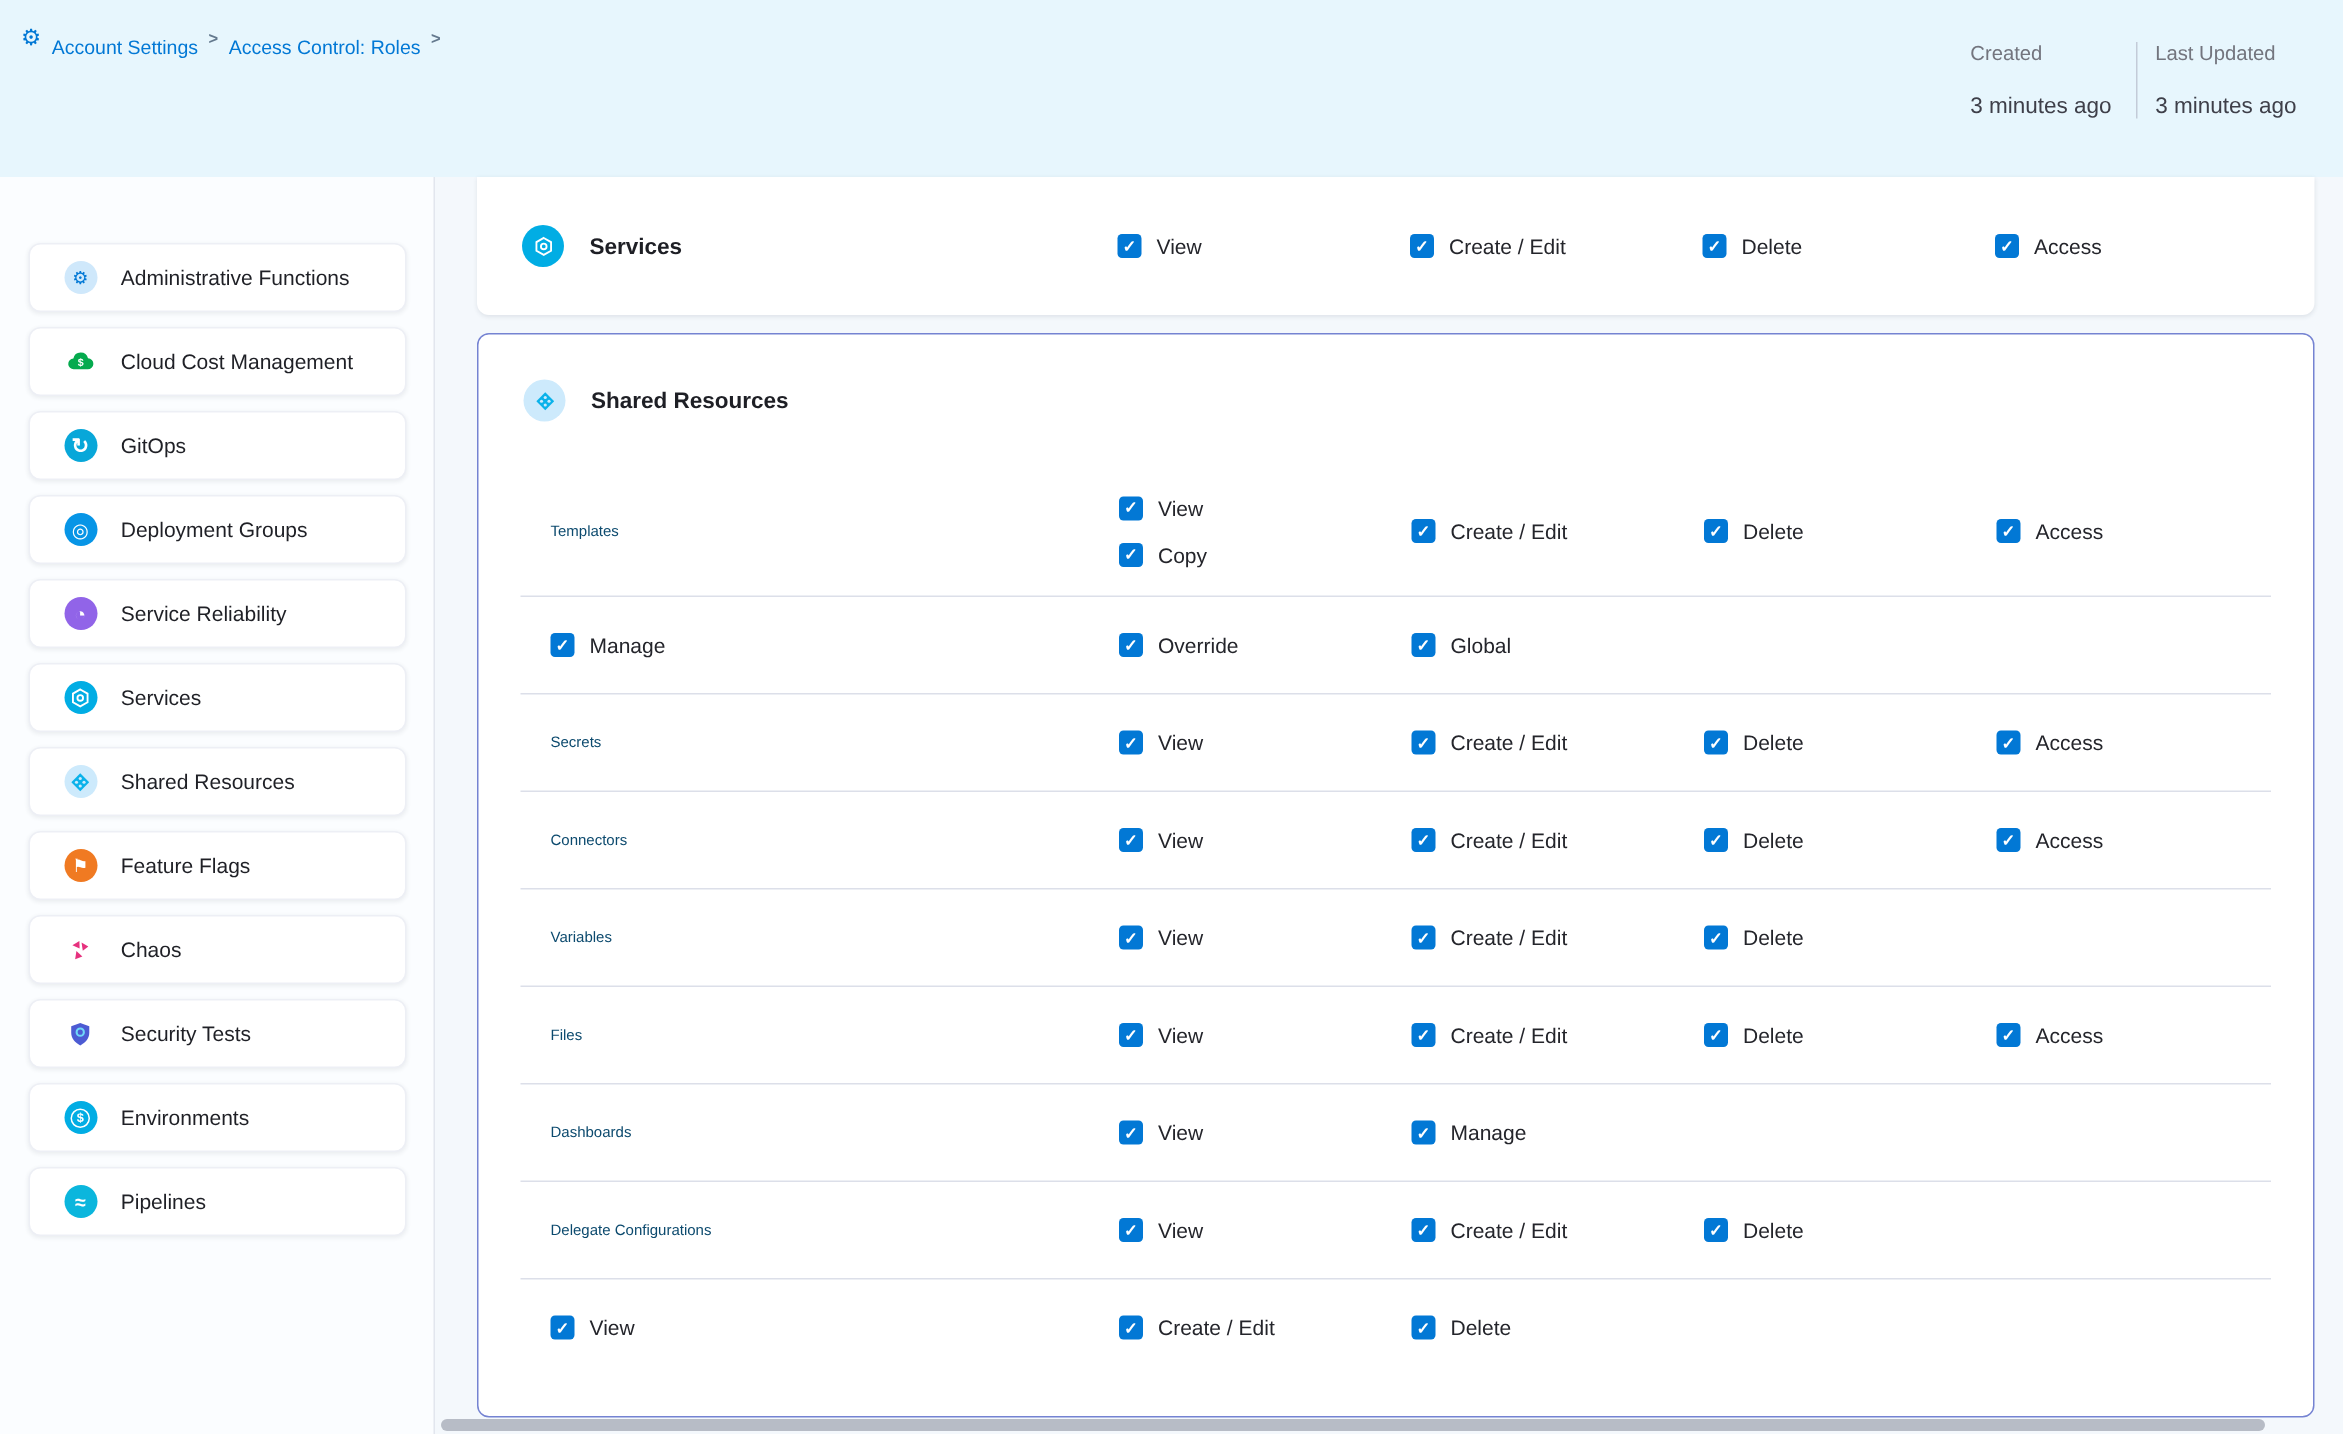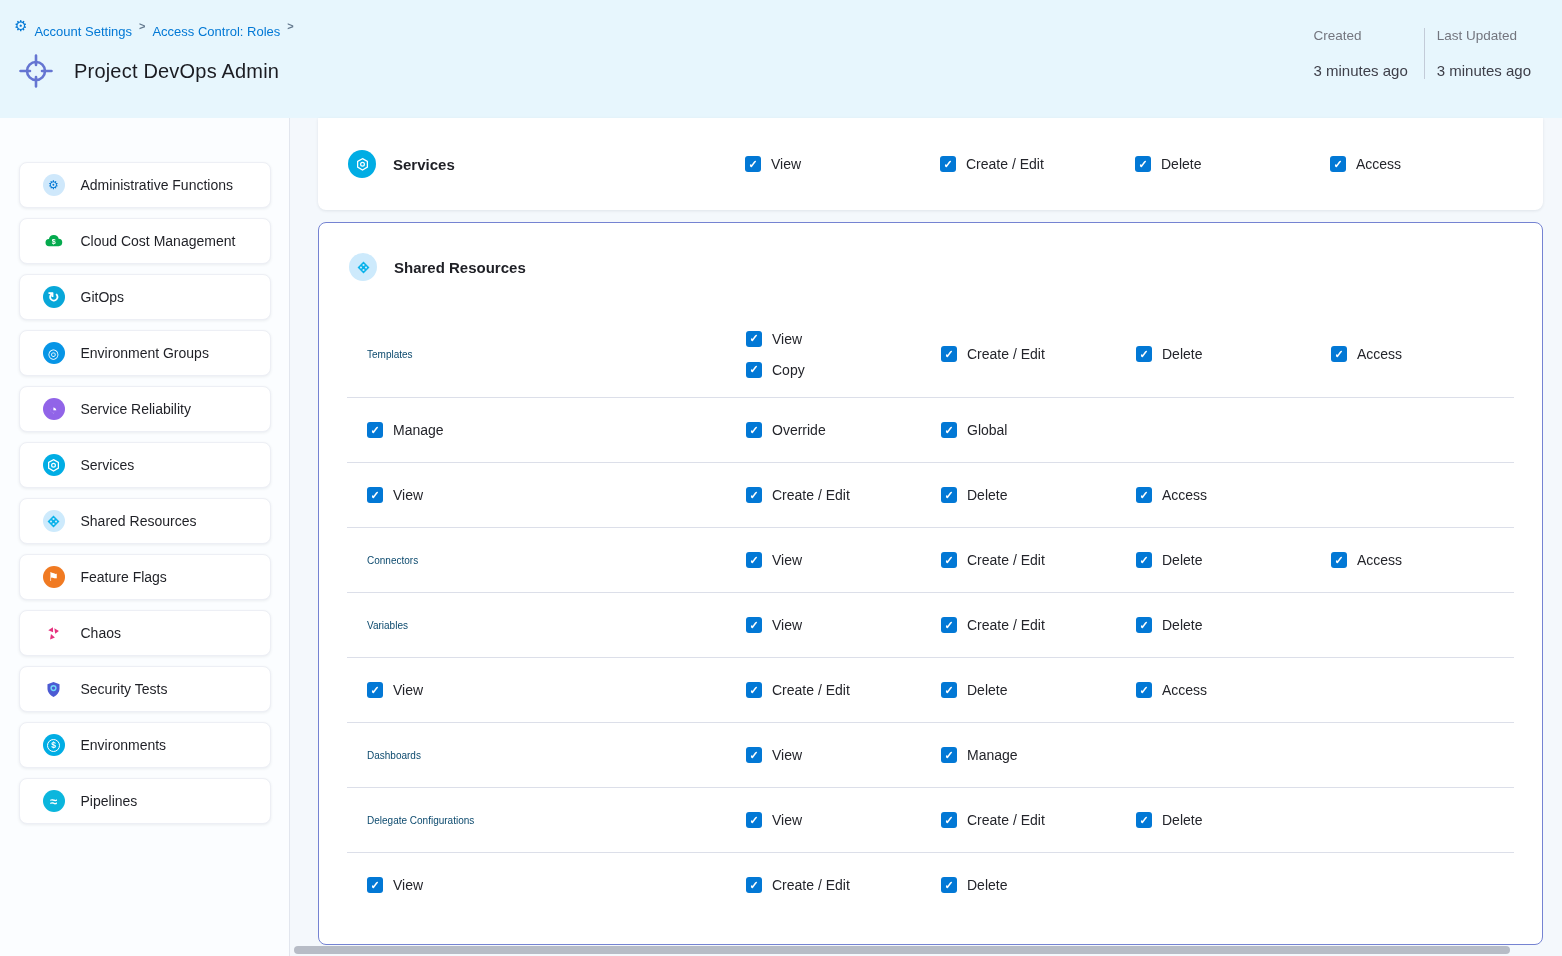--- a/index.html
+++ b/index.html
@@ -68,29 +68,20 @@
 <body>
 
 <div class="header">
   <div class="breadcrumb">
     <span class="bc-gear">⚙</span>
     <a>Account Settings</a>
     <span class="sep">&gt;</span>
     <a>Access Control: Roles</a>
     <span class="sep">&gt;</span>
   </div>
-  <div class="title-row">
-    <svg class="title-icon" viewBox="0 0 40 40">
-      <g stroke="#6575d2" stroke-width="2.6" fill="none" stroke-linecap="round">
-        <circle cx="20" cy="20" r="9"></circle>
-        <path d="M20 4.5v9.5 M20 26v9.5 M4.5 20H14 M26 20h9.5"></path>
-      </g>
-    </svg>
-    <div class="page-title">Project DevOps Admin</div>
-  </div>
   <div class="meta">
     <div class="meta-col">
       <div class="meta-label">Created</div>
       <div class="meta-value">3 minutes ago</div>
     </div>
     <div class="meta-divider"></div>
     <div class="meta-col">
       <div class="meta-label">Last Updated</div>
       <div class="meta-value">3 minutes ago</div>
     </div>
@@ -111,21 +102,21 @@
           </svg>
         </span>
         <span class="label">Cloud Cost Management</span>
       </div>
       <div class="side-card">
         <span class="icon-circle icon-sm" style="background: rgb(8, 167, 217); color: rgb(255, 255, 255); font-size: 14px; font-weight: 700;">↻</span>
         <span class="label">GitOps</span>
       </div>
       <div class="side-card">
         <span class="icon-circle icon-sm" style="background: rgb(7, 149, 230); color: rgb(255, 255, 255); font-size: 13px;">◎</span>
-        <span class="label">Environment Groups</span>
+        <span class="label">Deployment Groups</span>
       </div>
       <div class="side-card">
         <span class="icon-circle icon-sm" style="background: rgb(145, 100, 232); color: rgb(255, 255, 255); font-size: 13px;">◔</span>
         <span class="label">Service Reliability</span>
       </div>
       <div class="side-card">
         <span class="icon-circle icon-sm" style="background: rgb(1, 173, 228); color: rgb(255, 255, 255);">
           <svg viewBox="0 0 24 24" width="15" height="15">
             <path d="M12 2.6l7.8 4.5v9.1L12 20.7l-7.8-4.5V7.1z" fill="none" stroke="currentColor" stroke-width="2"></path>
             <circle cx="12" cy="11.6" r="3" fill="none" stroke="currentColor" stroke-width="2"></circle>
@@ -279,20 +270,21 @@
             <div class="perm-cell">
               <div class="perm-item">
                 <span class="checkbox">✓</span>
                 <span class="perm-label">Global</span>
               </div>
             </div>
             <div class="perm-cell"></div>
           </div>
           <div class="row-divider"></div>
           <div class="perm-row">
+            <div class="resource-label">Secrets</div>
             <div class="perm-cell">
               <div class="perm-item">
                 <span class="checkbox">✓</span>
                 <span class="perm-label">View</span>
               </div>
             </div>
             <div class="perm-cell">
               <div class="perm-item">
                 <span class="checkbox">✓</span>
                 <span class="perm-label">Create / Edit</span>
@@ -357,20 +349,21 @@
             <div class="perm-cell">
               <div class="perm-item">
                 <span class="checkbox">✓</span>
                 <span class="perm-label">Delete</span>
               </div>
             </div>
             <div class="perm-cell"></div>
           </div>
           <div class="row-divider"></div>
           <div class="perm-row">
+            <div class="resource-label">Files</div>
             <div class="perm-cell">
               <div class="perm-item">
                 <span class="checkbox">✓</span>
                 <span class="perm-label">View</span>
               </div>
             </div>
             <div class="perm-cell">
               <div class="perm-item">
                 <span class="checkbox">✓</span>
                 <span class="perm-label">Create / Edit</span>

